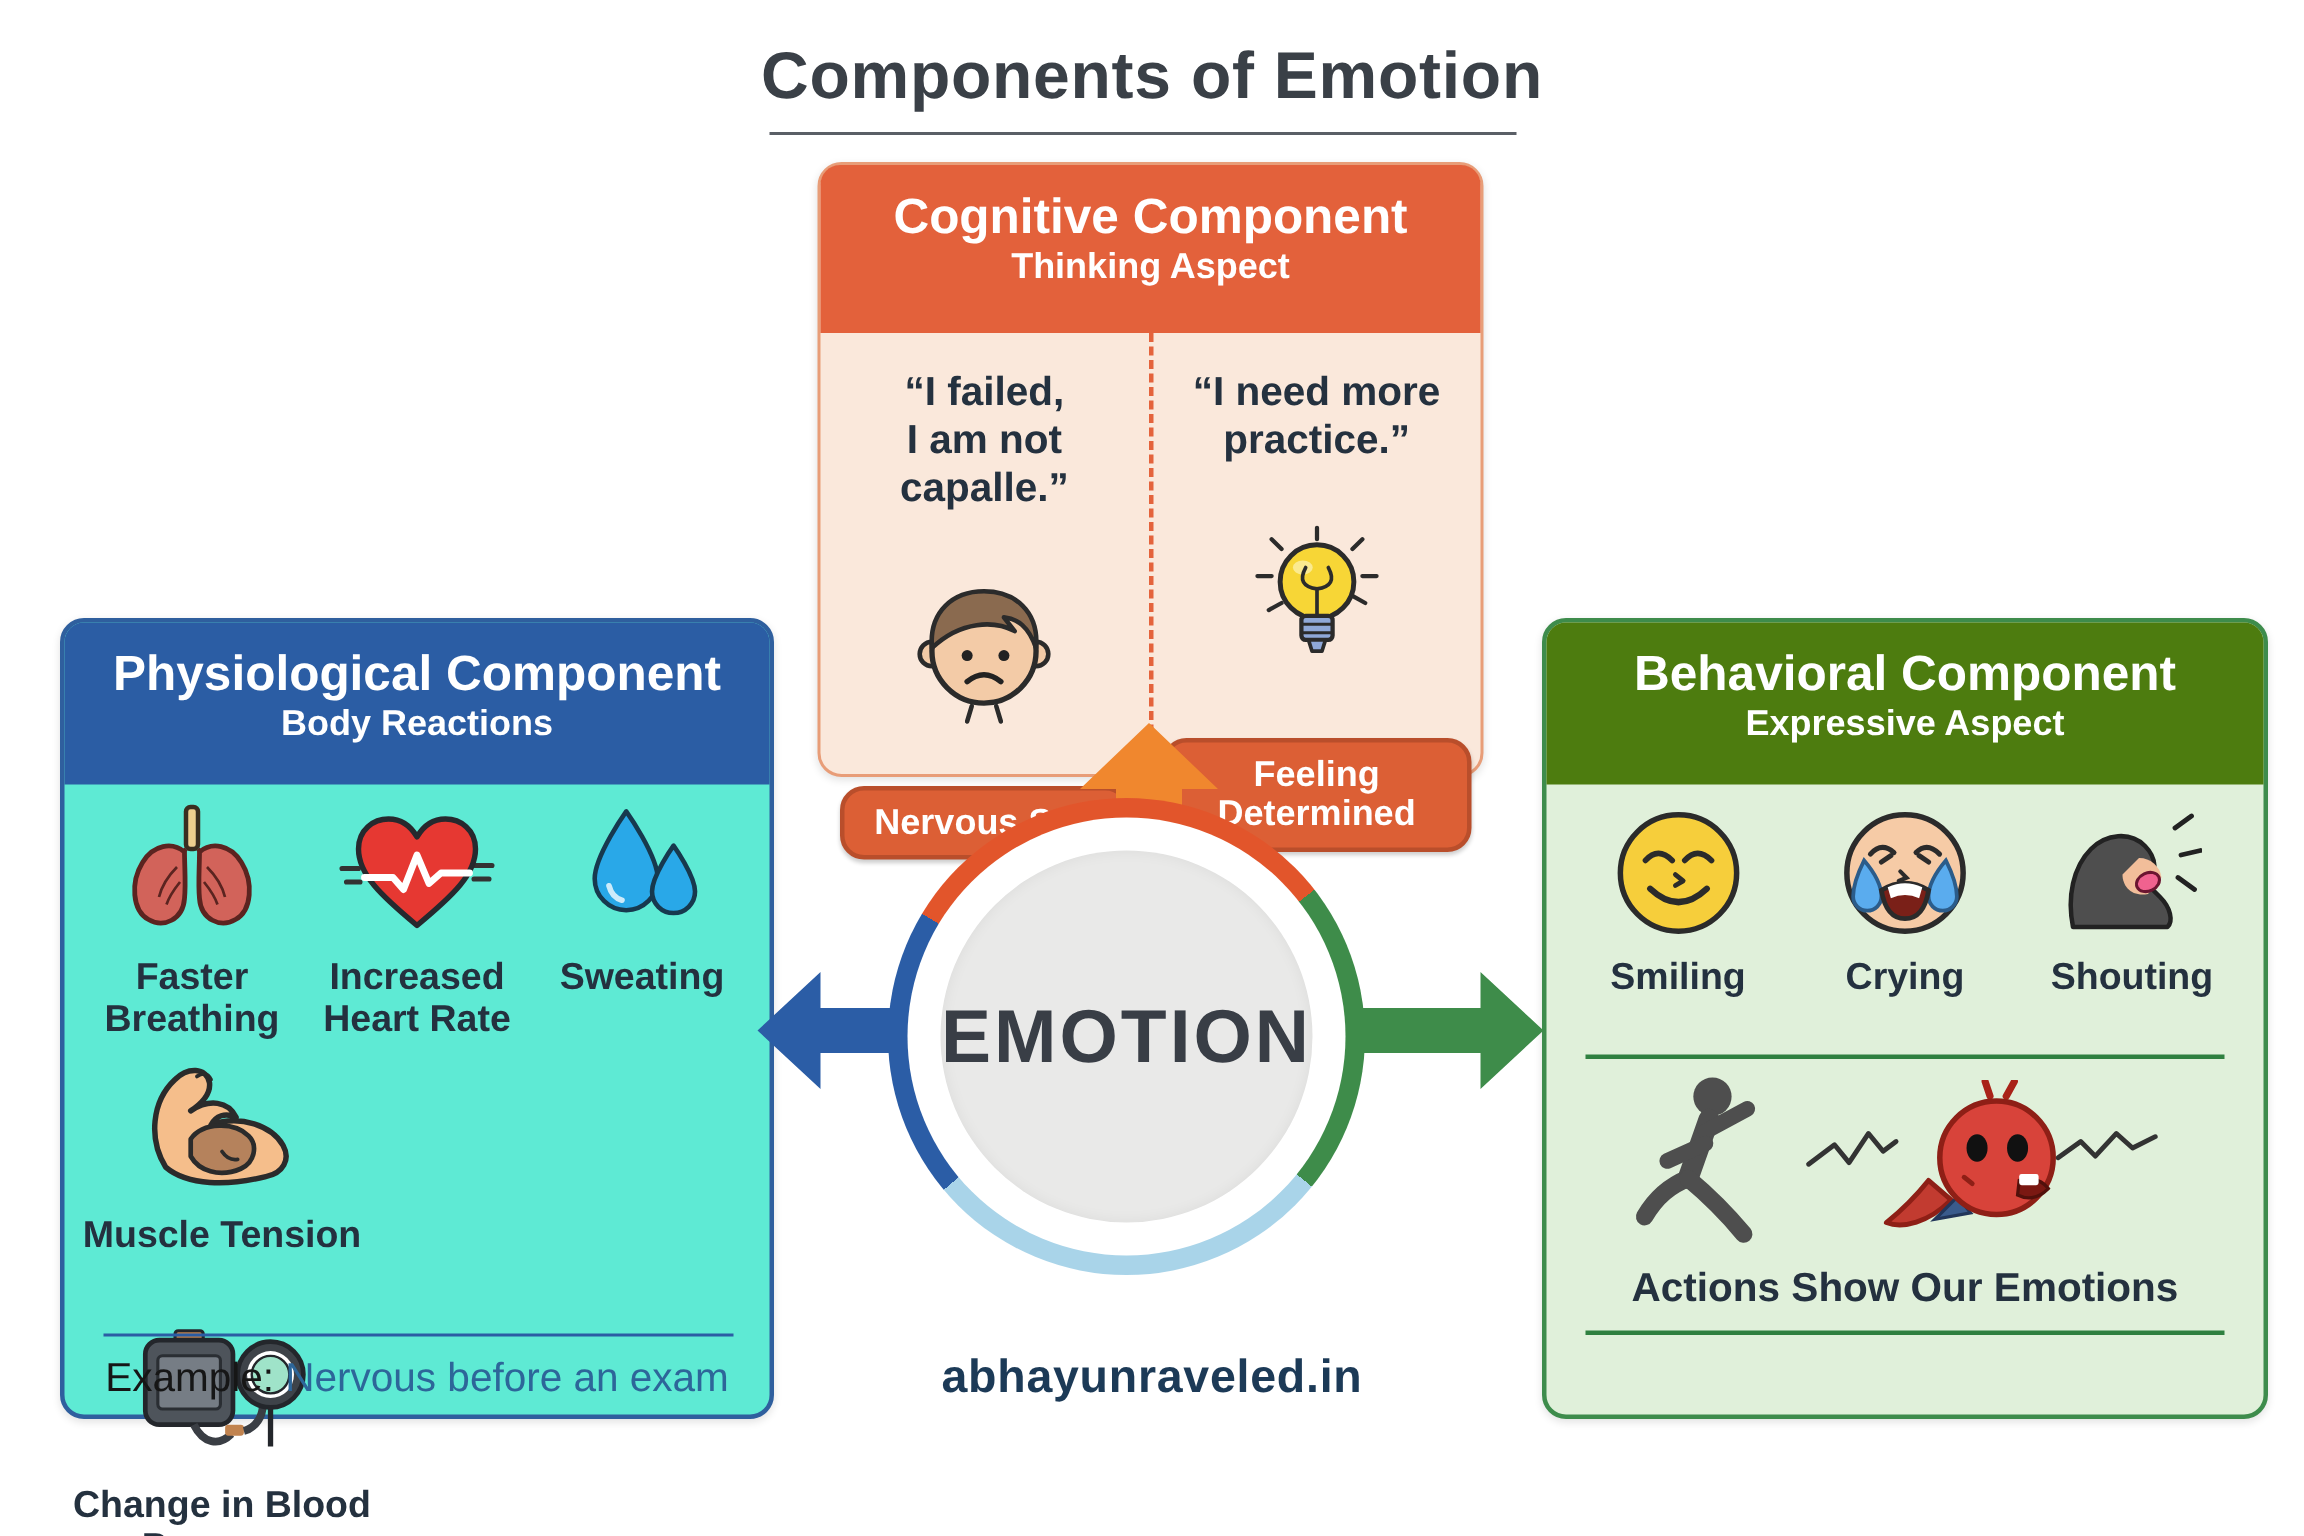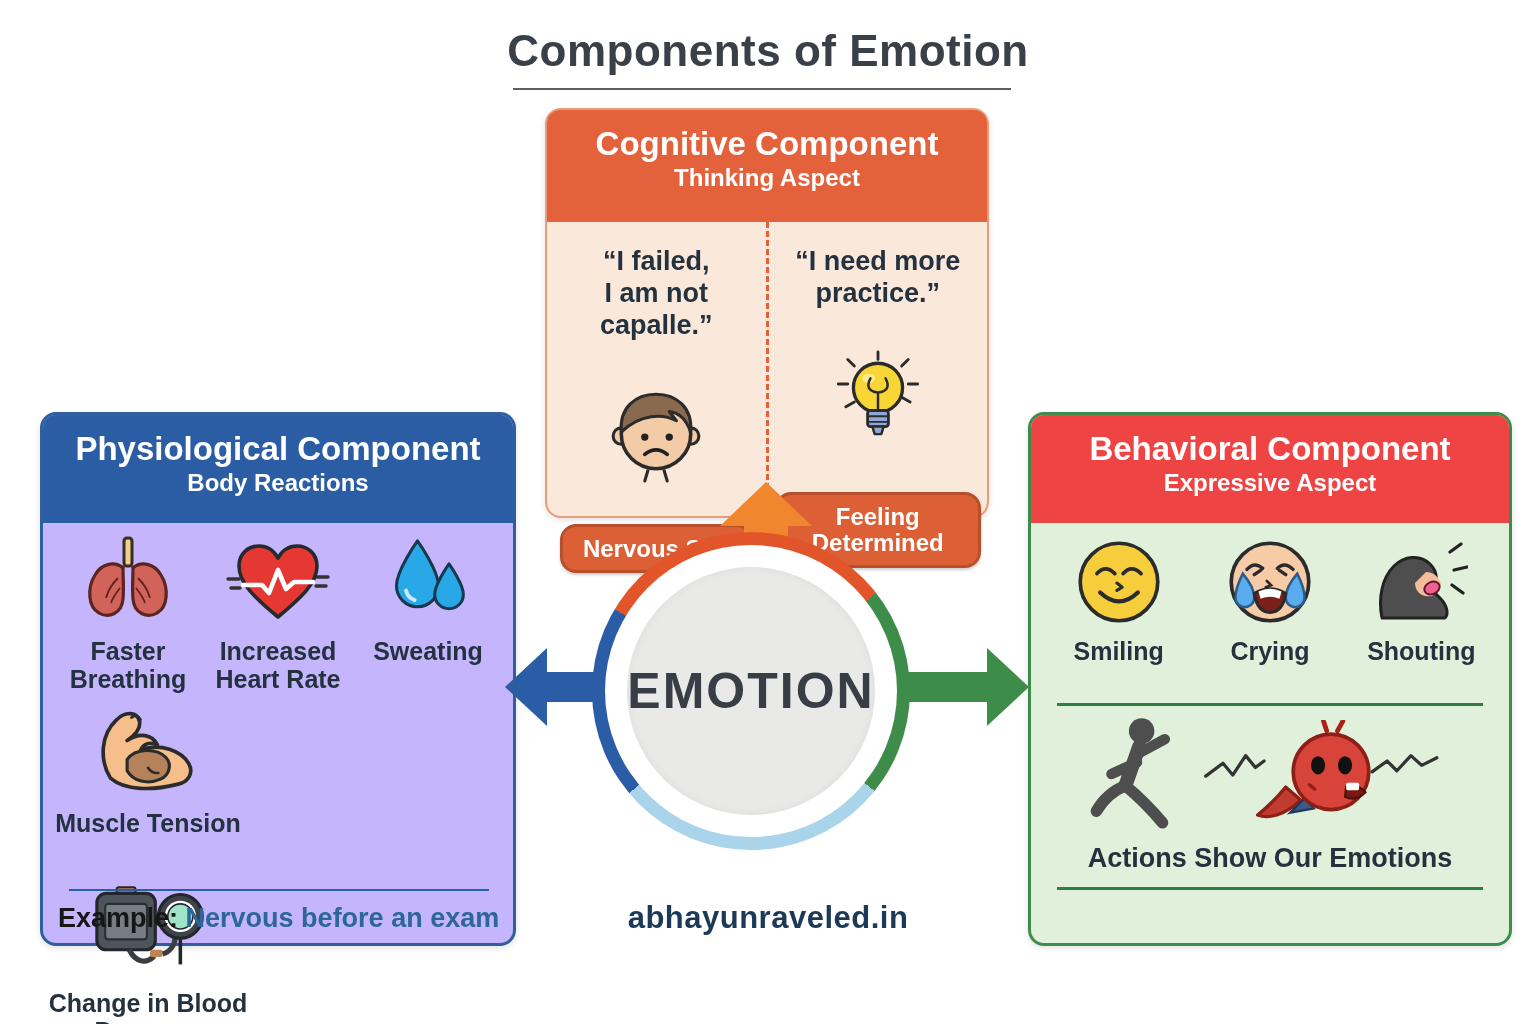--- a/index.html
+++ b/index.html
@@ -19,36 +19,36 @@
   .cognitive .panel-header{background:#E3613B;height:112px;}
   .cog-body{position:absolute;top:112px;left:0;right:0;bottom:0;display:flex;}
   .cog-col{flex:1;display:flex;flex-direction:column;align-items:center;padding:24px 6px 14px;box-sizing:border-box;gap:32px;}
   .cog-col.first{border-right:3px dashed #E4633C;}
   .quote{font-size:27px;font-weight:bold;color:#24313F;text-align:center;line-height:1.18;}
   .cog-icon{height:104px;display:flex;align-items:center;justify-content:center;margin:8px 0 6px;}
   .badge{margin-top:auto;background:#DC5F35;border:3px solid #B94E2B;border-radius:16px;color:#fff;
          font-weight:bold;font-size:24px;line-height:1.08;padding:9px 20px;text-align:center;
          max-width:212px;box-shadow:0 2px 3px rgba(0,0,0,.2);}
   
-  .physio{left:40px;top:412px;width:470px;height:528px;background:#c4b5fd;border:3px solid #2F5F9E;}
+  .physio{left:40px;top:412px;width:470px;height:528px;background:#5eead4;border:3px solid #2F5F9E;}
   .physio .panel-header{background:#2B5DA4;height:108px;}
   .p-row1{position:absolute;top:116px;left:10px;right:10px;display:flex;}
   .p-cell{flex:1;display:flex;flex-direction:column;align-items:center;}
   .p-icon{height:96px;display:flex;align-items:flex-end;justify-content:center;}
   .p-label{margin-top:10px;font-size:25px;font-weight:bold;color:#24313F;text-align:center;line-height:1.12;}
   .p-row2{position:absolute;top:288px;left:0;right:0;display:flex;justify-content:center;gap:46px;flex-direction:column;}
   .p-cell2{width:210px;display:flex;flex-direction:column;align-items:center;}
   .p-divider{position:absolute;top:474px;left:26px;right:24px;height:2px;background:#2B5DA4;}
-  .example-line{position:absolute;top:488px;left:0;width:100%;text-align:left;
-                font-size:27px;font-weight:bold;margin-left:15px;}
+  .example-line{position:absolute;top:488px;left:0;width:100%;text-align:center;
+                font-size:27px;font-weight:normal;}
   .example-line .lbl{color:#161616;}
   .example-line .val{color:#2D6699;}
   
   .behav{left:1028px;top:412px;width:478px;height:528px;background:#E0F0DA;border:3px solid #3E8C4C;}
-  .behav .panel-header{background:#ef4444;height:108px;}
+  .behav .panel-header{background:#4d7c0f;height:108px;}
   .b-row1{position:absolute;top:116px;left:12px;right:12px;display:flex;}
   .b-divider1{position:absolute;top:288px;left:26px;right:26px;height:2.5px;background:#2F8040;}
   .b-row2{position:absolute;top:300px;left:0;right:0;display:flex;align-items:center;justify-content:center;gap:6px;}
   .b-caption{position:absolute;top:428px;left:0;width:100%;text-align:center;
              font-size:27px;font-weight:bold;color:#24313F;}
   .b-divider2{position:absolute;top:472px;left:26px;right:26px;height:2.5px;background:#2F8040;}
   
   .arrow{position:absolute;}
   .ring{position:absolute;left:592px;top:532px;width:318px;height:318px;border-radius:50%;
         background:conic-gradient(#E2552B 0deg 52deg,#3E8C4A 52deg 129deg,#A9D4E9 129deg 230deg,

